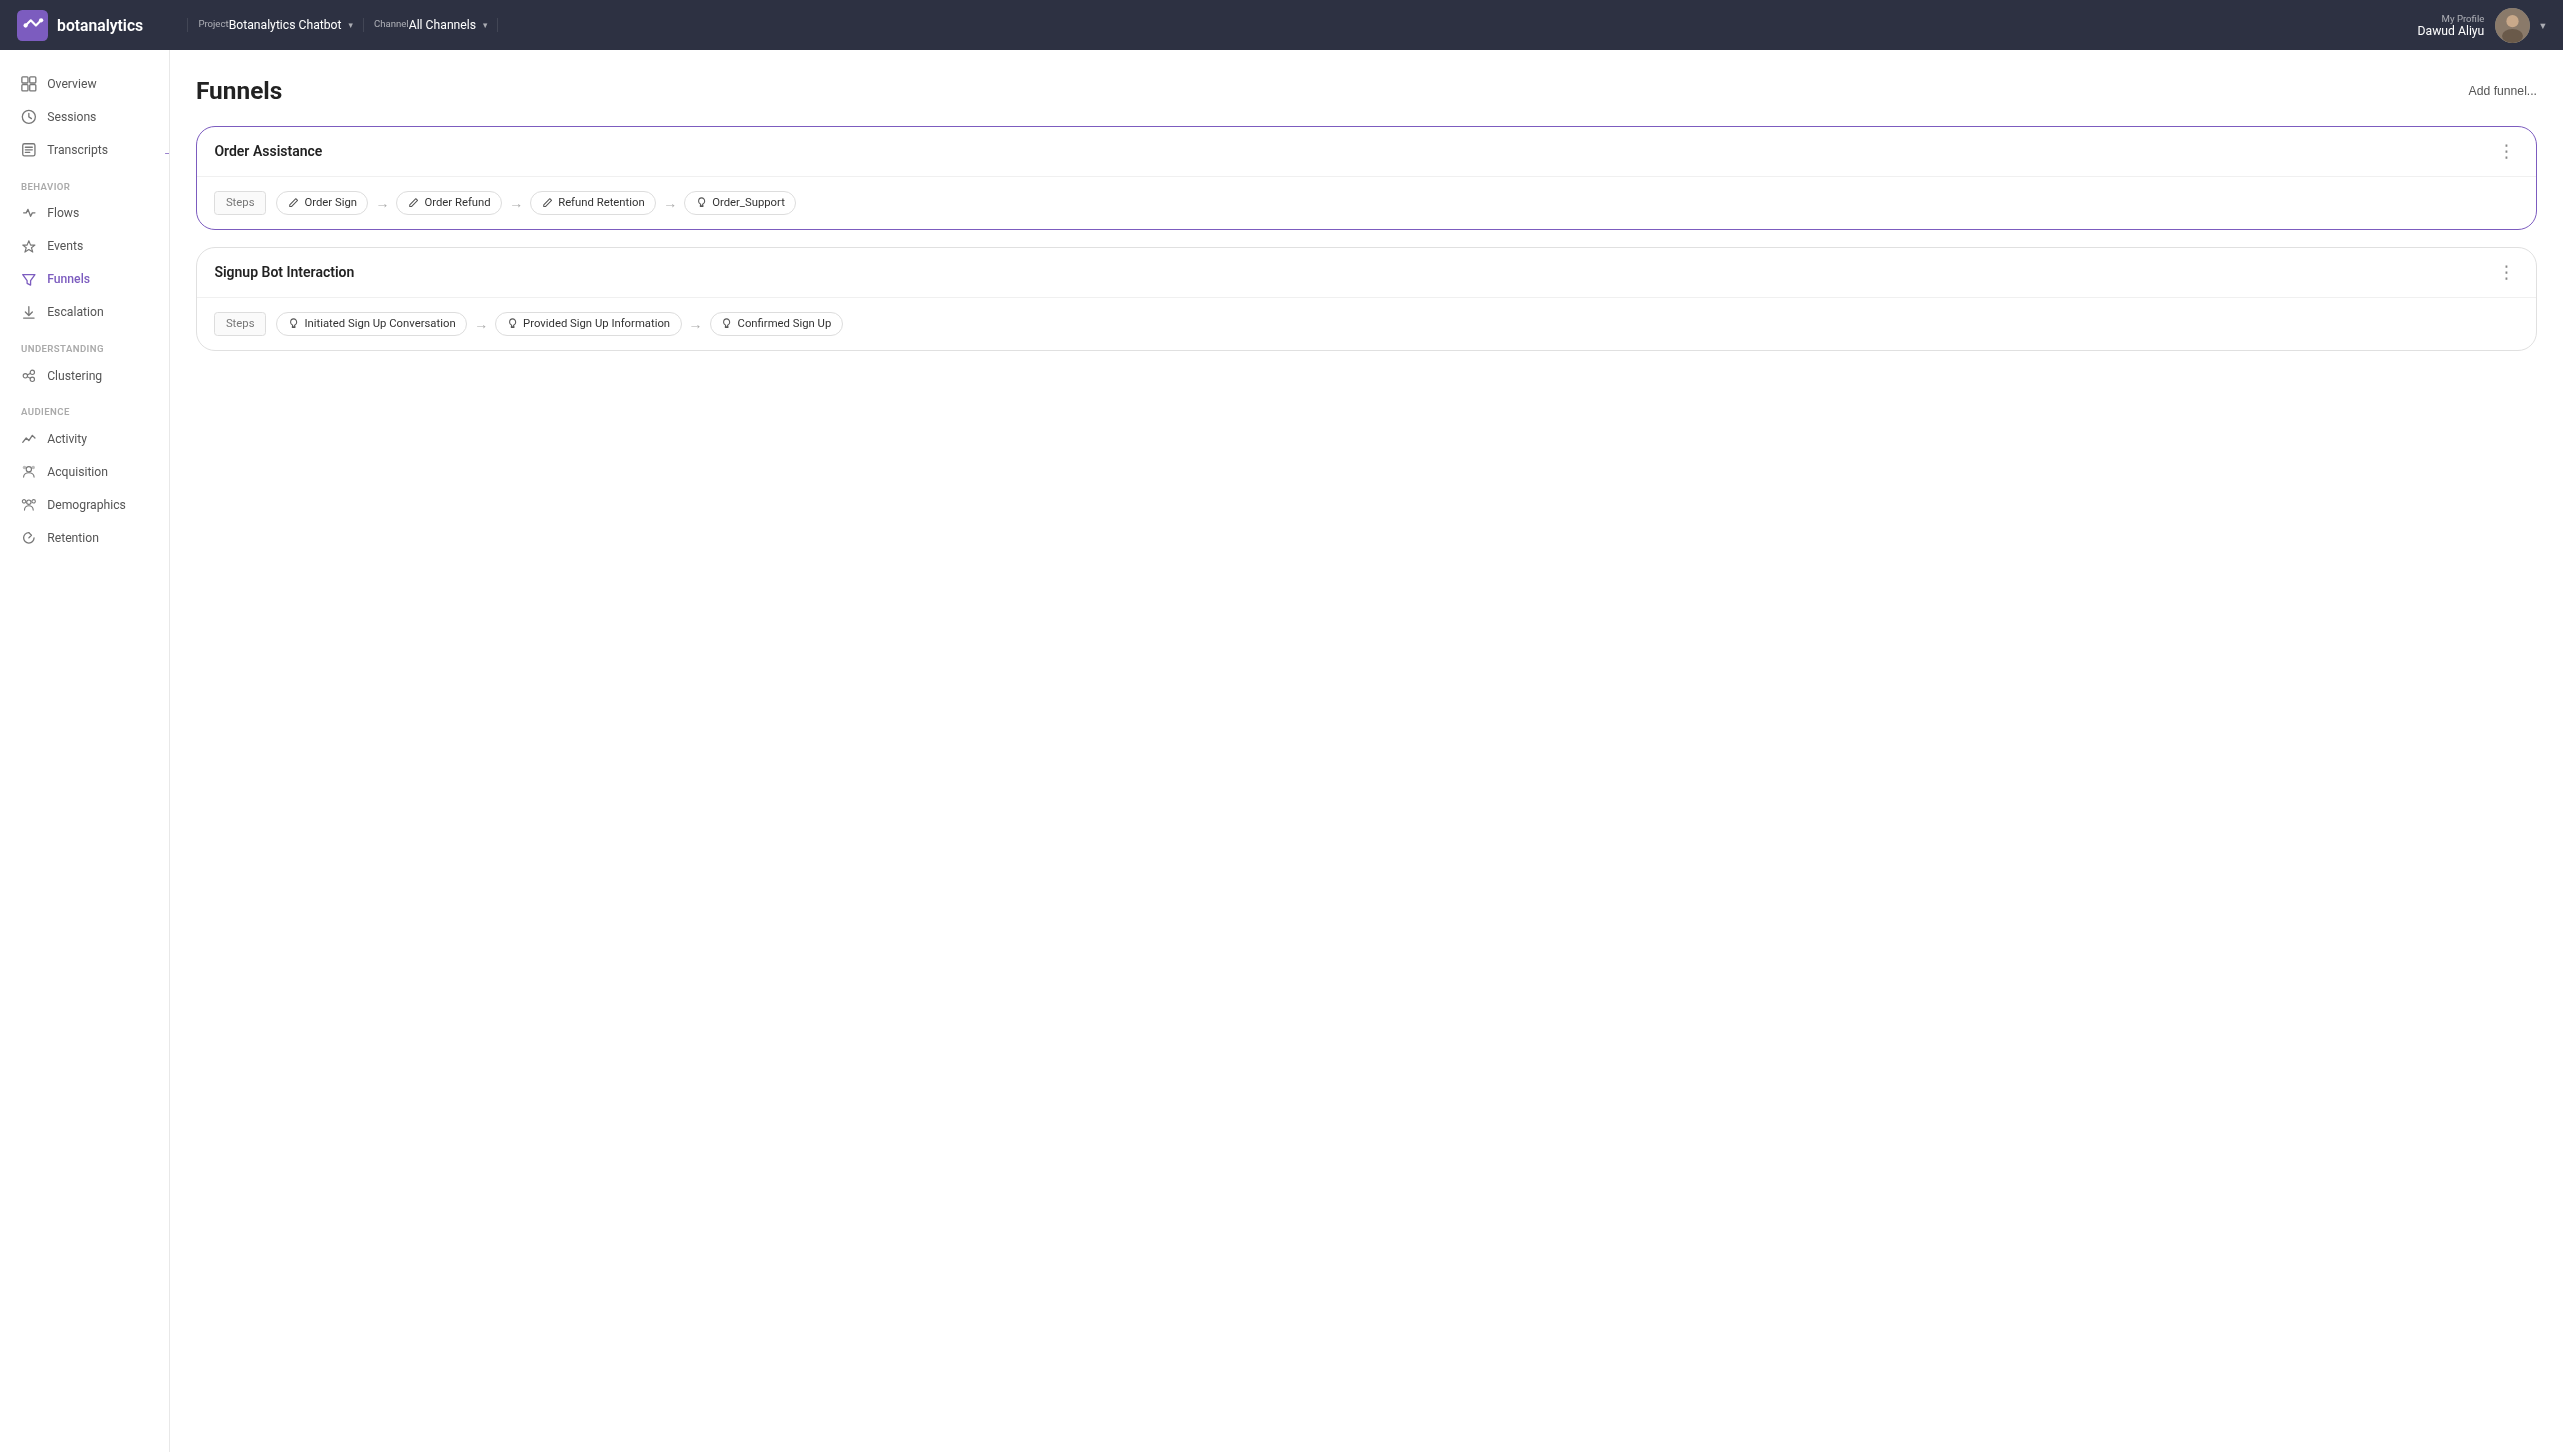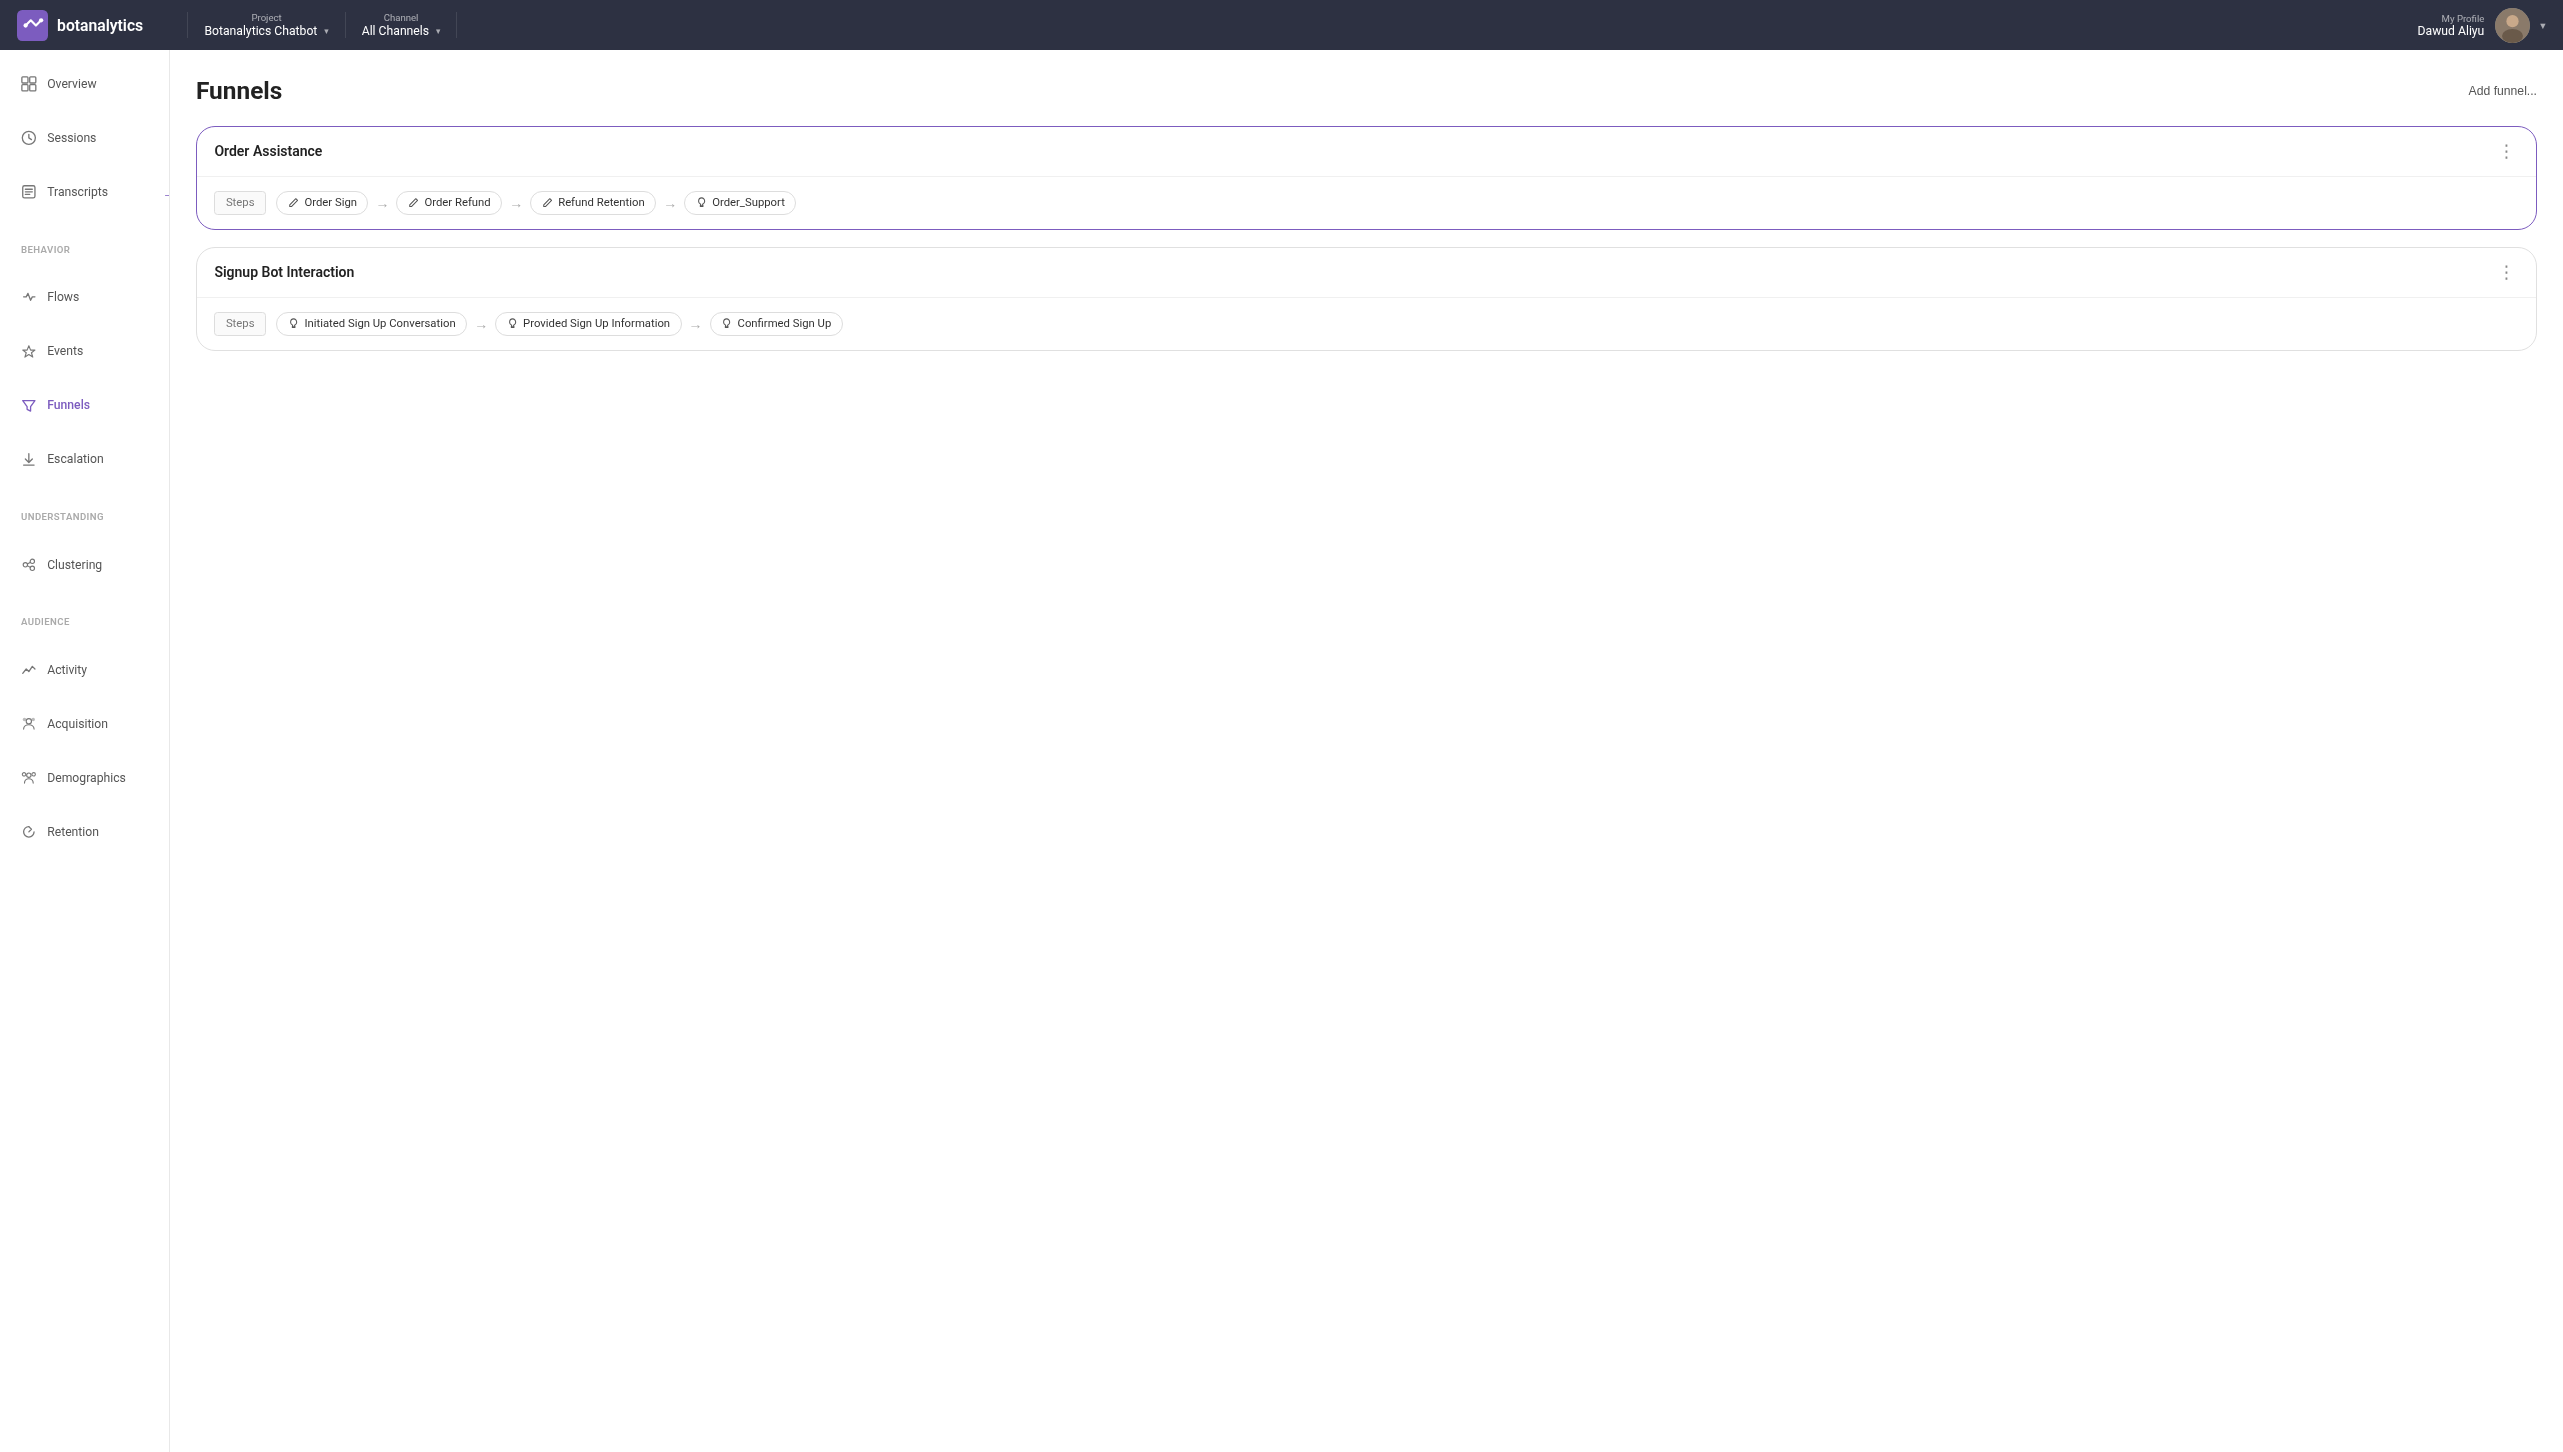--- a/index.html
+++ b/index.html
@@ -32,25 +32,23 @@
       color: #fff;
     }
     .nav-items {
       display: flex;
       align-items: center;
       flex: 1;
       gap: 0;
     }
     .nav-dropdown {
       display: flex;
-      flex-direction: column;
-      padding: 0 16px;
+      padding: 0 10px;
       cursor: pointer;
       border-right: 0.9px solid rgba(255,255,255,0.1);
-      align-items: center;
     }
     .nav-dropdown:first-child {
       border-left: 0.9px solid rgba(255,255,255,0.1);
     }
     .nav-dropdown-label {
       font-size: 9.6px;
       color: rgba(255,255,255,0.6);
       margin-bottom: 1.7px;
     }
     .nav-dropdown-value {
@@ -110,21 +108,20 @@
     
     .sidebar {
       width: 170px;
       background: #fff;
       border-right: 0.9px solid #e8e8e8;
       display: flex;
       flex-direction: column;
       padding: 17.4px 0;
       overflow-y: auto;
       flex-shrink: 0;
-      gap: 21px;
     }
     .sidebar-item {
       display: flex;
       align-items: center;
       gap: 10.5px;
       padding: 8.7px 21px;
       cursor: pointer;
       color: #555;
       font-size: 12.2px;
       transition: background 0.15s;

